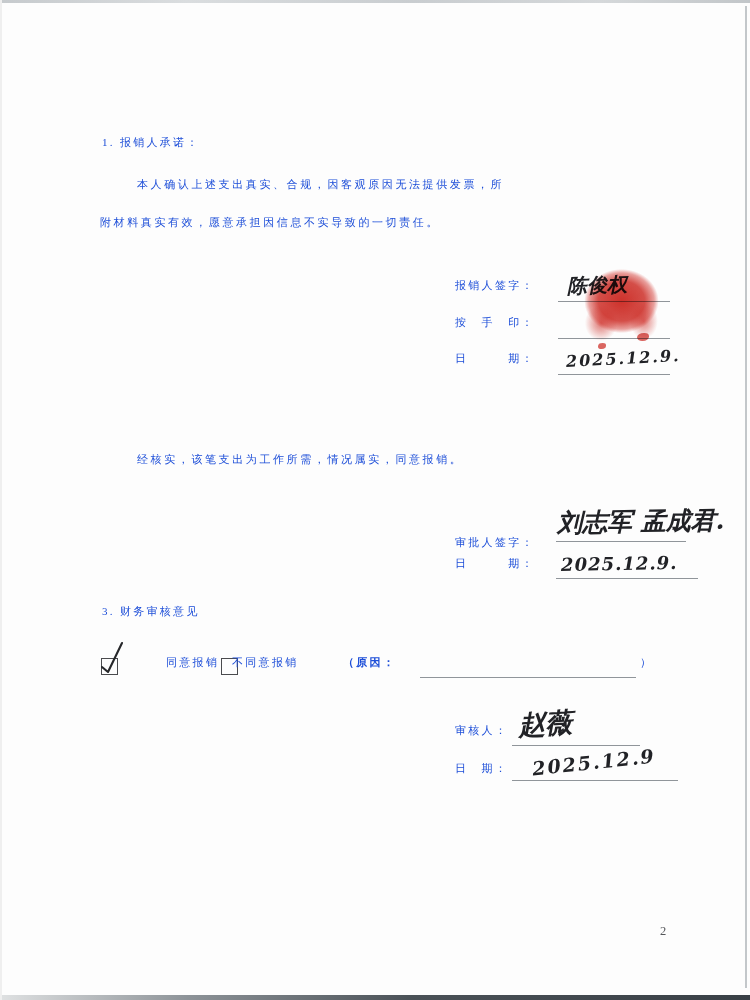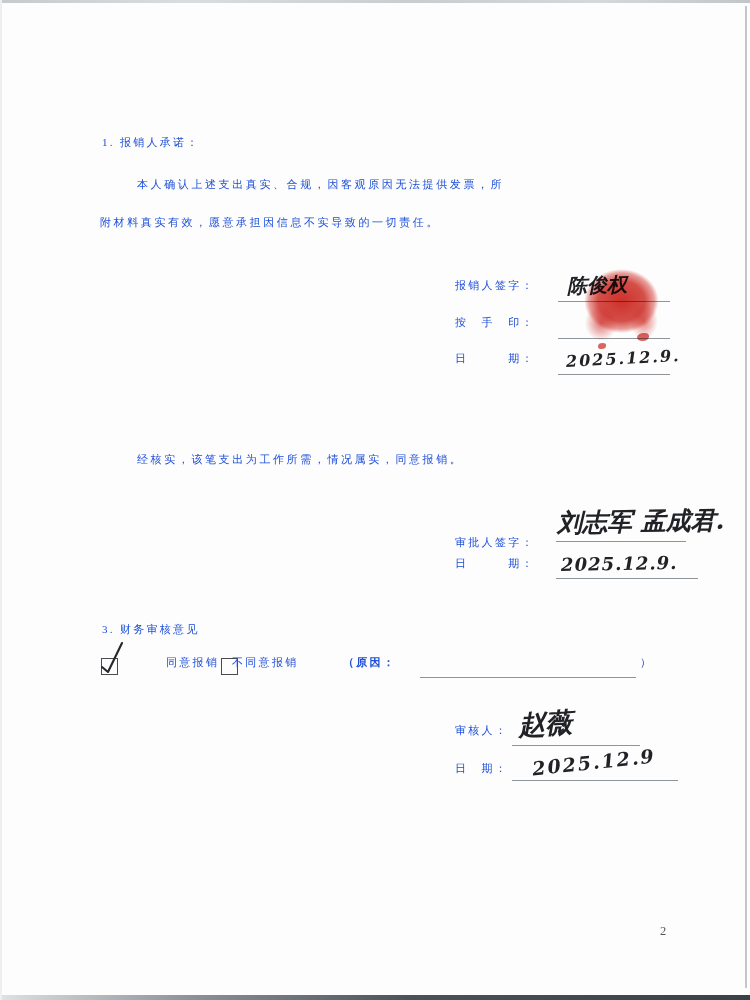--- a/index.html
+++ b/index.html
@@ -68,21 +68,21 @@
   <div class="print" style="left:137px;top:452px;letter-spacing:2.6px;">经核实，该笔支出为工作所需，情况属实，同意报销。</div>
 
   <div class="print" style="left:455px;top:519px;margin-top:16px;">审批人签字：</div>
   <div class="hand" style="left:557px;top:505px;font-size:25px;transform:rotate(-1deg);">刘志军 孟成君.</div>
   <div class="sigline" style="left:556px;top:541px;width:130px;"></div>
 
   <div class="print" style="left:455px;top:556px;">日　　　期：</div>
   <div class="hand" style="left:561px;top:553px;font-size:18px;transform:rotate(-1deg);letter-spacing:1px;">2025.12.9.</div>
   <div class="sigline" style="left:556px;top:578px;width:142px;"></div>
 
-  <div class="print" style="left:102px;top:622px;">3. 财务审核意见</div>
+  <div class="print" style="left:102px;top:604px;">3. 财务审核意见</div>
 
   <div class="checkbox" style="left:101px;top:658px;"></div>
   <svg class="checkmark" style="left:97px;top:639px;" width="32" height="38" viewBox="0 0 32 38">
     <polyline points="5,28 11,33 25,4" fill="none" stroke="#26272a" stroke-width="2.1" stroke-linecap="round" stroke-linejoin="round"></polyline>
   </svg>
   <div class="print" style="left:126px;top:655px;margin-left:40px;">同意报销</div>
 
   <div class="checkbox" style="left:221px;top:658px;"></div>
   <div class="print" style="left:232px;top:655px;">不同意报销</div>
 

